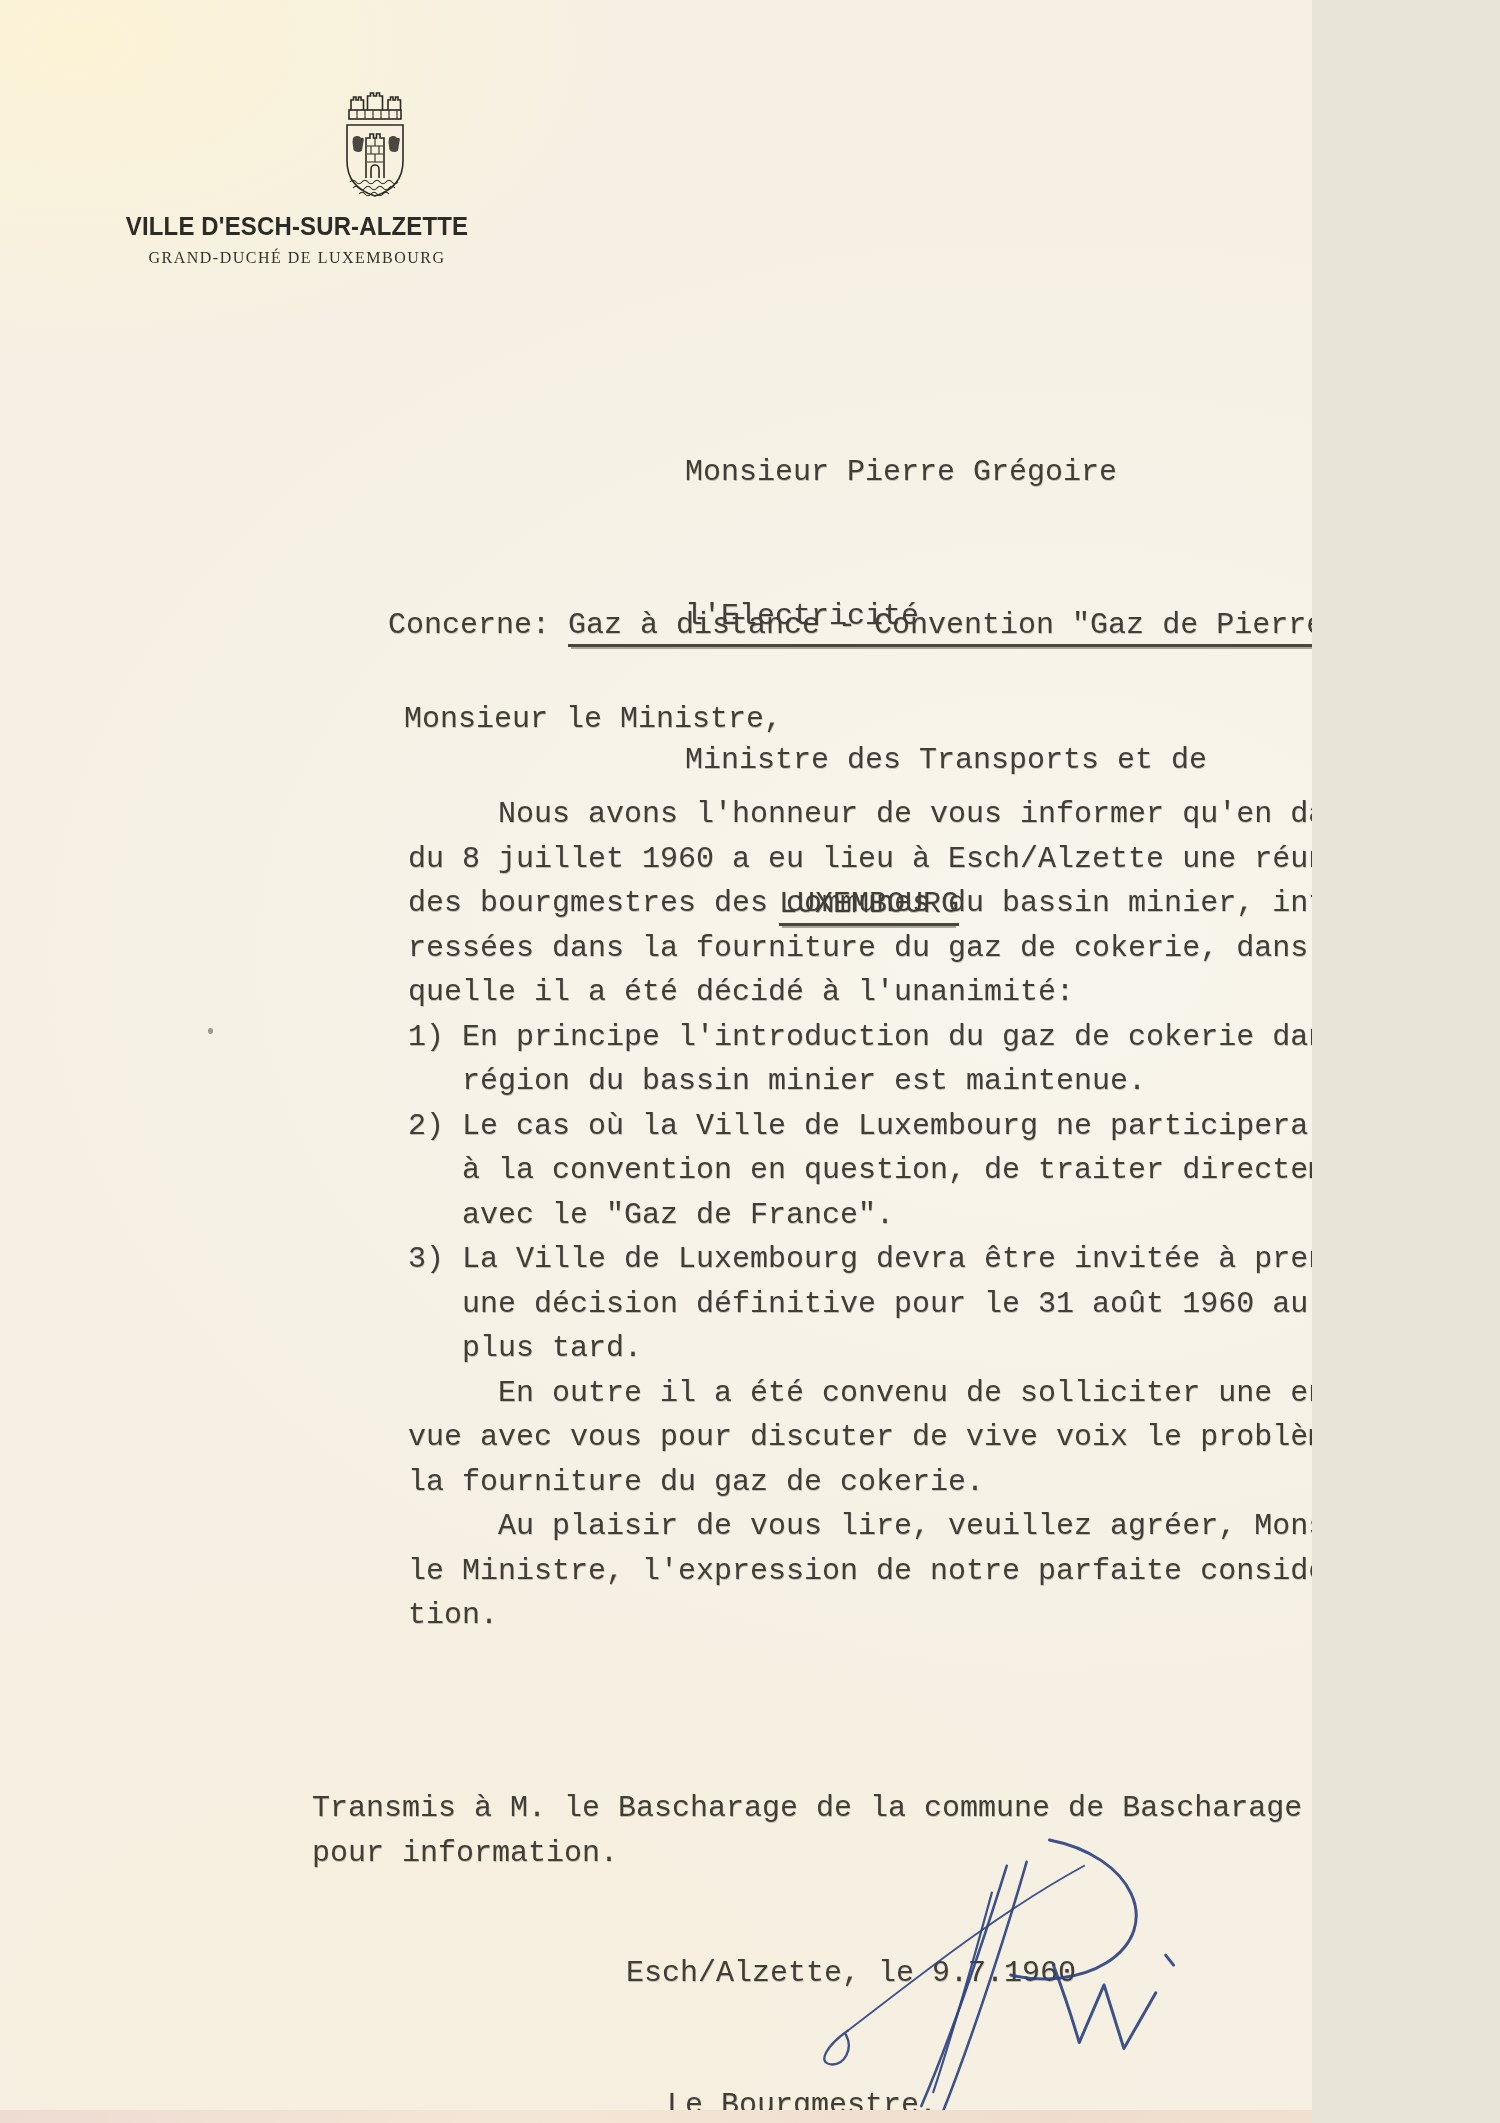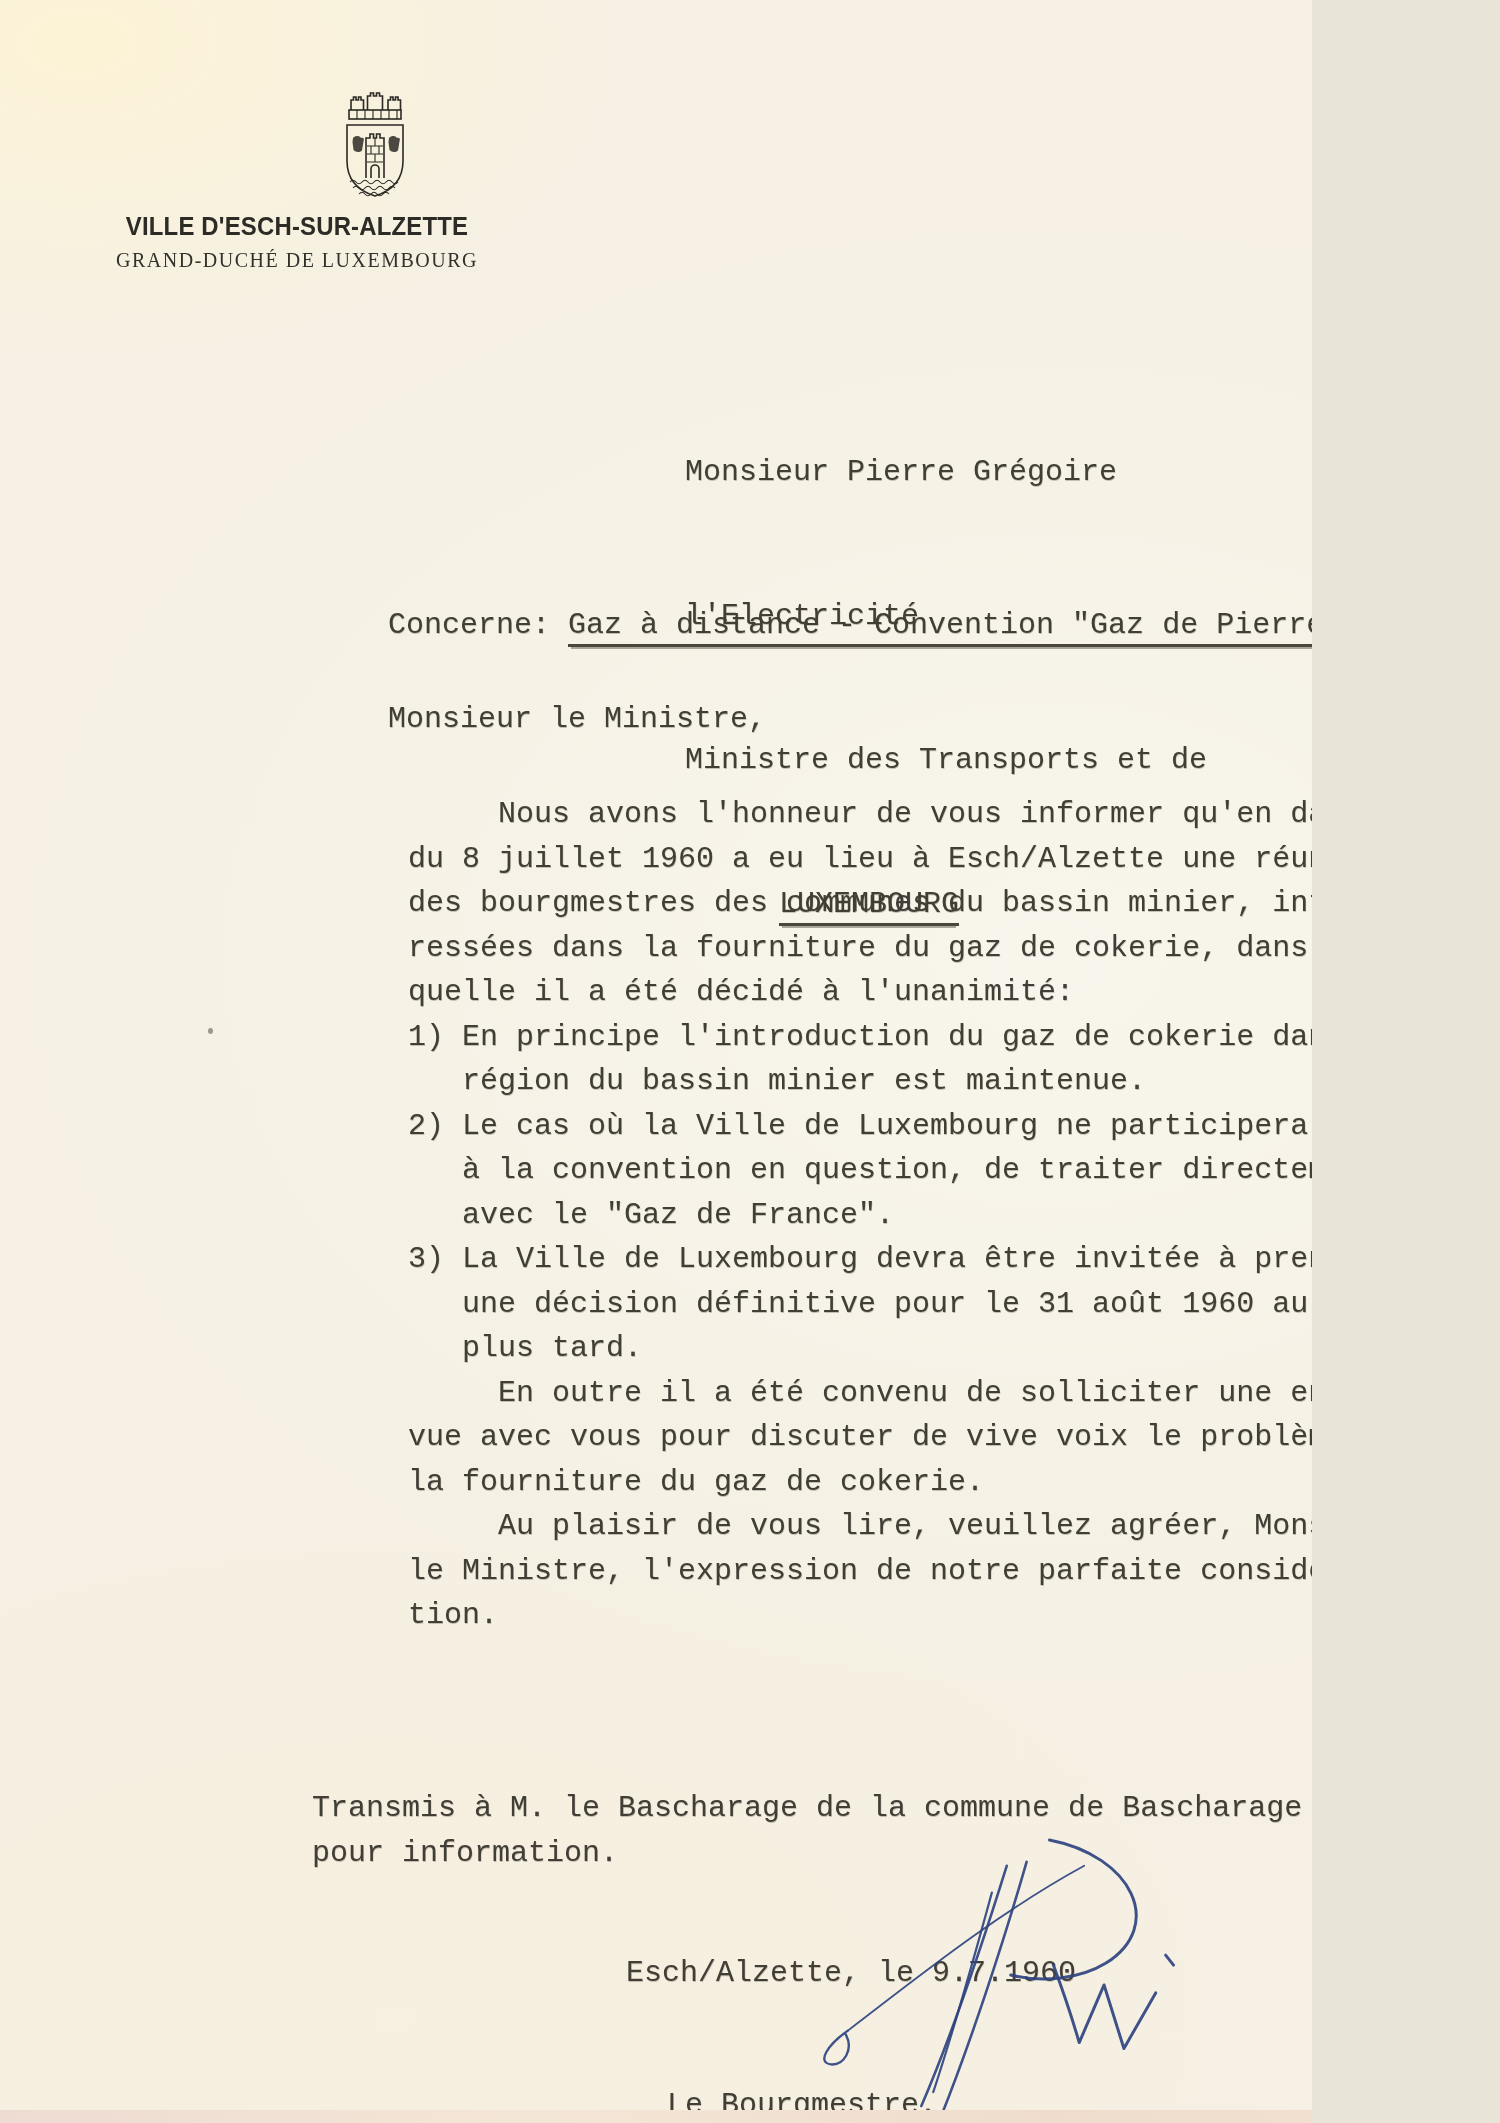--- a/index.html
+++ b/index.html
@@ -38,29 +38,29 @@
   #crest{position:absolute;left:260px;top:88px;width:76px;height:114px;}
   #lh-city{
     position:absolute;left:0;top:211px;width:440px;
     font-family:"Liberation Sans",sans-serif;font-weight:700;
     font-size:26px;color:#2c2b26;letter-spacing:0.2px;
     transform:scaleX(0.92);transform-origin:center;
   }
   #lh-country{
     position:absolute;left:0;top:249px;width:440px;
     font-family:"Liberation Serif","DejaVu Serif",serif;
-    font-size:20px;color:#32312b;letter-spacing:1.5px;
+    font-size:16px;color:#32312b;letter-spacing:1.5px;
   }
   
   #recipient{left:685px;top:352px;line-height:48px;}
   #recipient .city-line{margin-left:94px;}
   
   #subject{left:388px;top:608px;}
   
-  #salutation{left:388px;top:702px;}
+  #salutation{left:404px;top:702px;}
   
   #body-text{left:388px;top:792px;margin-left:20px;}
   
   #signoff{left:646px;top:1655px;}
   
   #transmission{left:312px;top:1786px;}
   
   #dateline{left:626px;top:1863px;}
   #dateline .signer{padding-left:41px;}
   

